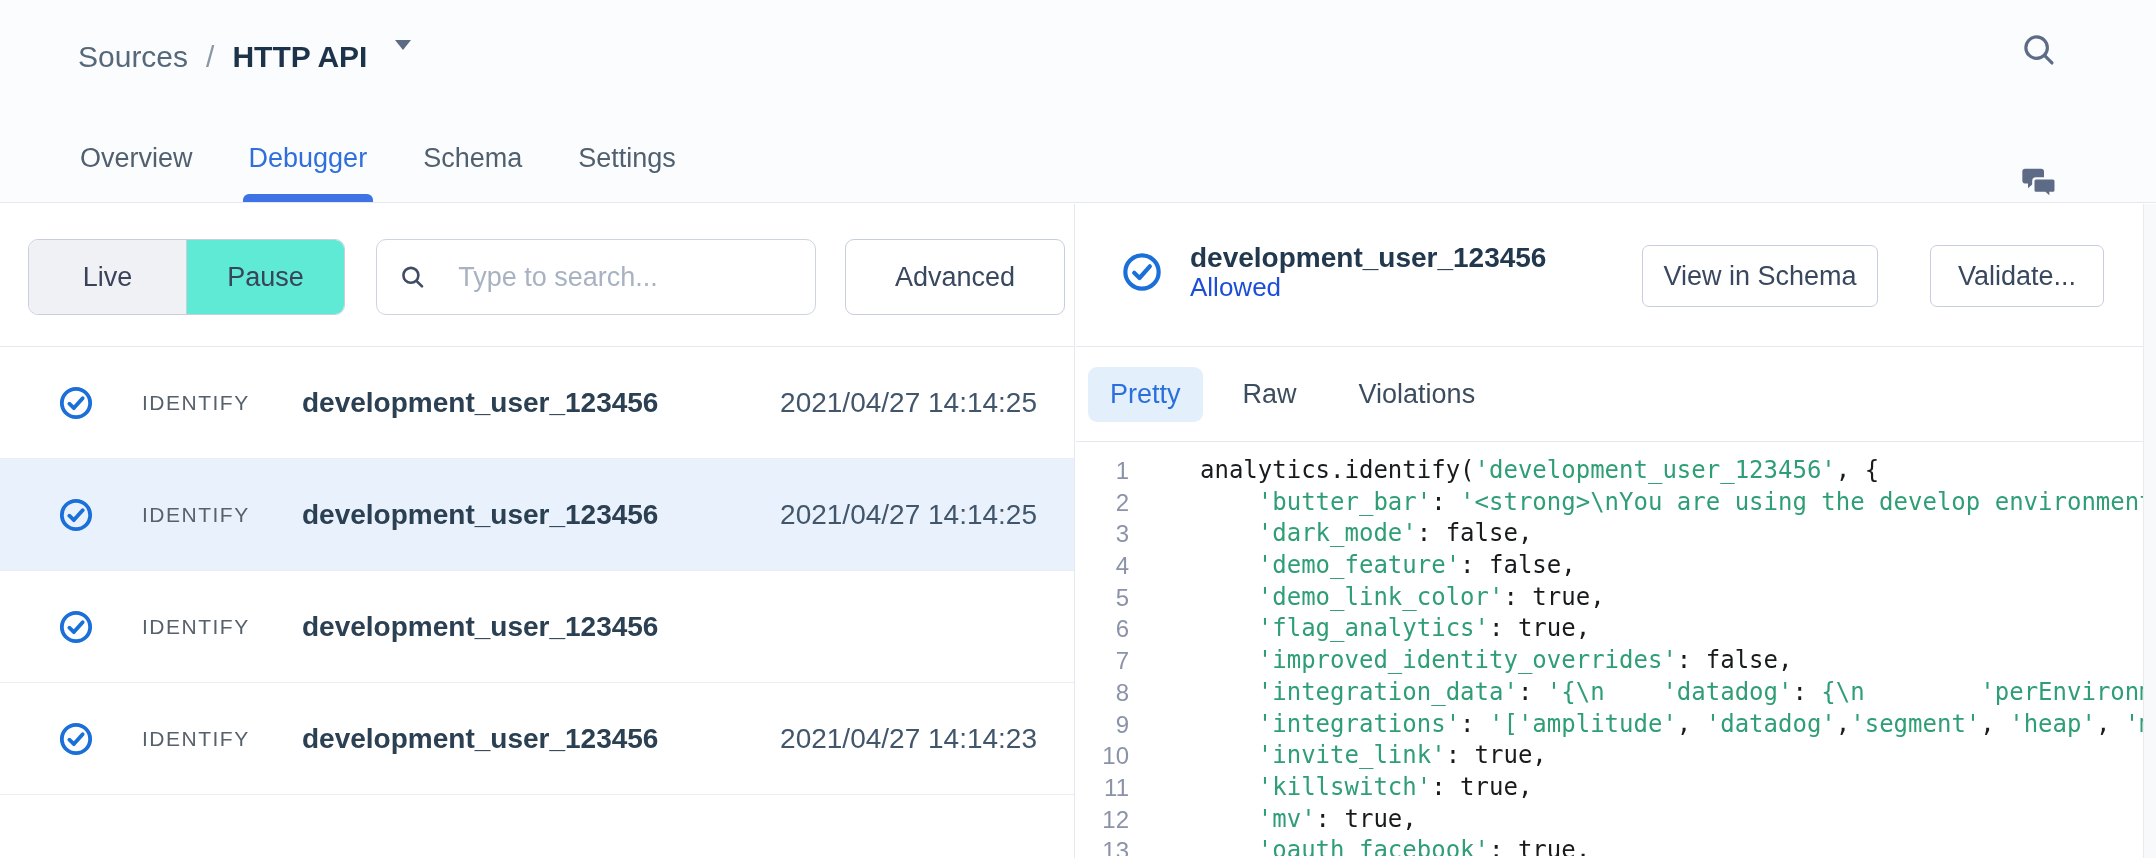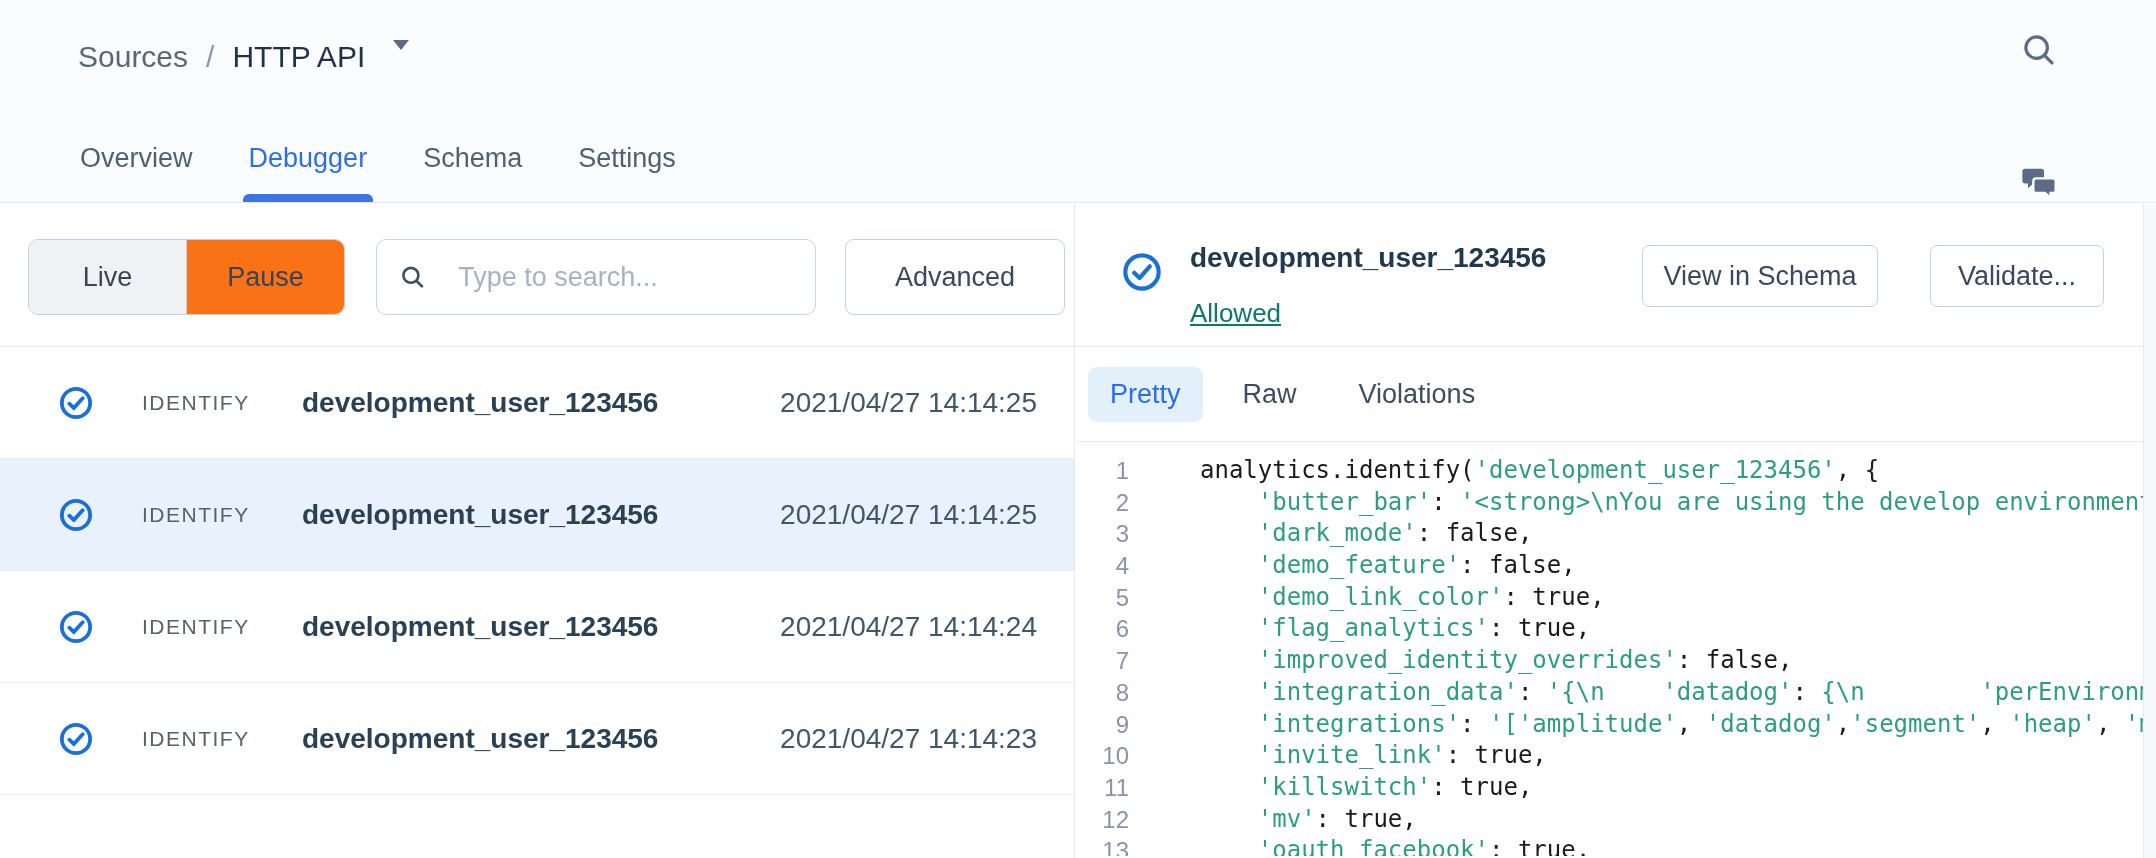--- a/index.html
+++ b/index.html
@@ -7,41 +7,41 @@
   .app {
     position:relative; width:2156px; height:858px; overflow:hidden;
     background:#ffffff; font-family:"Liberation Sans", sans-serif; color:#22384e;
   }
   
   .header { position:absolute; left:0; top:0; width:2156px; height:203px;
     background:#fbfcfd; border-bottom:1px solid #e5e8ee; }
   .breadcrumb { position:absolute; left:78px; top:40px; display:flex; align-items:flex-start; gap:18px; }
   .crumb-parent { font-size:30px; font-weight:500; color:#56687a; }
   .crumb-sep { font-size:30px; color:#8a97a6; }
-  .crumb-current { font-size:30px; font-weight:400; color:#1d3349; }
+  .crumb-current { font-size:30px; font-weight:700; color:#1d3349; }
   .caret-down { width:0; height:0; border-left:9px solid transparent; border-right:9px solid transparent;
     border-top:11px solid #5c6a84; margin-left:10px; cursor:pointer; }
   .hdr-icons { position:absolute; right:64px; top:30px; display:flex; align-items:center; gap:93px;flex-direction:column; }
   .hicon { width:40px; height:40px; display:flex; align-items:center; justify-content:center; cursor:pointer; }
   .avatar-wrap { display:flex; align-items:center; gap:22px; cursor:pointer; }
   .avatar { width:56px; height:56px; border-radius:50%; background:#cdeee6; color:#17505c;
     font-size:24px; font-weight:600; display:flex; align-items:center; justify-content:center; letter-spacing:0.5px; }
   .tabs { position:absolute; left:80px; bottom:0; display:flex; }
   .tab { position:relative; font-size:27px; color:#51606f; padding:0 0 28px 0; margin-right:56px; cursor:pointer; }
   .tab.active { color:#2e6fdd; font-weight:500; }
   .tab.active::after { content:""; position:absolute; left:-6px; right:-6px; bottom:0; height:8px;
     background:#3d73e4; border-radius:6px 6px 0 0; }
   
   .left-panel { position:absolute; left:0; top:204px; width:1075px; height:654px; background:#fff;
     border-right:1px solid #e5e8ee; }
   .toolbar { position:relative; height:143px; border-bottom:1px solid #e5e8ee; }
   .seg { position:absolute; left:28px; top:35px; width:317px; height:76px; display:flex;
     border:1px solid #c9cede; border-radius:10px; overflow:hidden; background:#fff; }
   .seg-btn { flex:1; display:flex; align-items:center; justify-content:center;
-    font-size:27px; color:#3a4358; cursor:pointer; background:#f97316; }
+    font-size:27px; color:#3a4358; cursor:pointer; background:#5eead4; }
   .seg-btn.selected { background:#eff1f5; border-right:1px solid #c9cede; }
   .searchbox { position:absolute; left:376px; top:35px; width:440px; height:76px;
     border:1px solid #cdd4e0; border-radius:10px; background:#fff; display:flex; align-items:center; padding:0 22px; }
   .searchbox input { border:none; outline:none; font-family:"Liberation Sans", sans-serif;
     font-size:27px; color:#b91c1c; width:100%; margin-left:32px; background:transparent; }
   .searchbox input::placeholder { color:#a8b2c2; }
   .btn { display:flex; align-items:center; justify-content:center; border:1px solid #c7cedf;
     border-radius:9px; background:#fff; font-size:27px; color:#39485e; cursor:pointer;
     font-family:"Liberation Sans", sans-serif; }
   .advanced-btn { position:absolute; left:845px; top:35px; width:220px; height:76px; }
@@ -52,21 +52,21 @@
     font-size:21px; letter-spacing:1.5px; color:#57616c; }
   .event-name { position:absolute; left:302px; top:0; height:112px; display:flex; align-items:center;
     font-size:28px; font-weight:700; color:#2b4053; }
   .event-time { position:absolute; right:37px; top:0; height:112px; display:flex; align-items:center;
     font-size:28px; color:#41566b; }
   
   .right-panel { position:absolute; left:1076px; top:204px; width:1080px; height:654px; background:#fff; }
   .rp-header { position:relative; height:143px; border-bottom:1px solid #e5e8ee; }
   .rp-header .check { position:absolute; left:46px; top:48px; }
   .rp-title { position:absolute; left:114px; top:38px; font-size:28px; font-weight:700; color:#22384e; }
-  .rp-status { position:absolute; left:114px; top:94px; font-size:26px; color:#0f766e;text-decoration:underline; }
+  .rp-status { position:absolute; left:114px; top:68px; font-size:26px; color:#1d4ed8; }
   .schema-btn { position:absolute; left:566px; top:41px; width:236px; height:62px; border-radius:7px; }
   .validate-btn { position:absolute; left:854px; top:41px; width:174px; height:62px; border-radius:7px; }
   .rp-tabs { position:relative; height:95px; border-bottom:1px solid #e5e8ee; display:flex;
     align-items:center; padding-left:34px; }
   .rp-tab { font-size:27px; color:#3c4d5f; margin-right:62px; padding:12px 0; cursor:pointer; }
   .rp-tab.active { background:#e4effc; color:#2a6fdd; border-radius:9px; padding:12px 22px; margin-left:-22px; margin-right:40px; }
   .code { position:relative; padding-top:13px; width:1068px; overflow:hidden; height:414px; }
   .code-line { display:flex; height:31.7px; line-height:31.7px; white-space:pre; }
   .ln { width:53px; text-align:right; font-size:24px; color:#8b93a9; flex:none;
     font-family:"Liberation Sans", sans-serif; }
@@ -157,21 +157,20 @@
           <span class="event-name">development_user_123456</span>
           <span class="event-time">2021/04/27 14:14:25</span>
         </div>
         <div class="event-row">
           <span class="check"><svg width="34" height="34" viewBox="0 0 24 24" fill="none" stroke="#1a6fd9" stroke-width="2.7">
               <circle cx="12" cy="12" r="10"></circle>
               <path d="M7.3 12.5l3.2 3.1 6.2-7" stroke-linecap="round" stroke-linejoin="round"></path>
             </svg></span>
           <span class="event-type">IDENTIFY</span>
           <span class="event-name">development_user_123456</span>
-          <span class="event-time">2021/04/27 14:14:24</span>
         </div>
         <div class="event-row">
           <span class="check"><svg width="34" height="34" viewBox="0 0 24 24" fill="none" stroke="#1a6fd9" stroke-width="2.7">
               <circle cx="12" cy="12" r="10"></circle>
               <path d="M7.3 12.5l3.2 3.1 6.2-7" stroke-linecap="round" stroke-linejoin="round"></path>
             </svg></span>
           <span class="event-type">IDENTIFY</span>
           <span class="event-name">development_user_123456</span>
           <span class="event-time">2021/04/27 14:14:23</span>
         </div>

